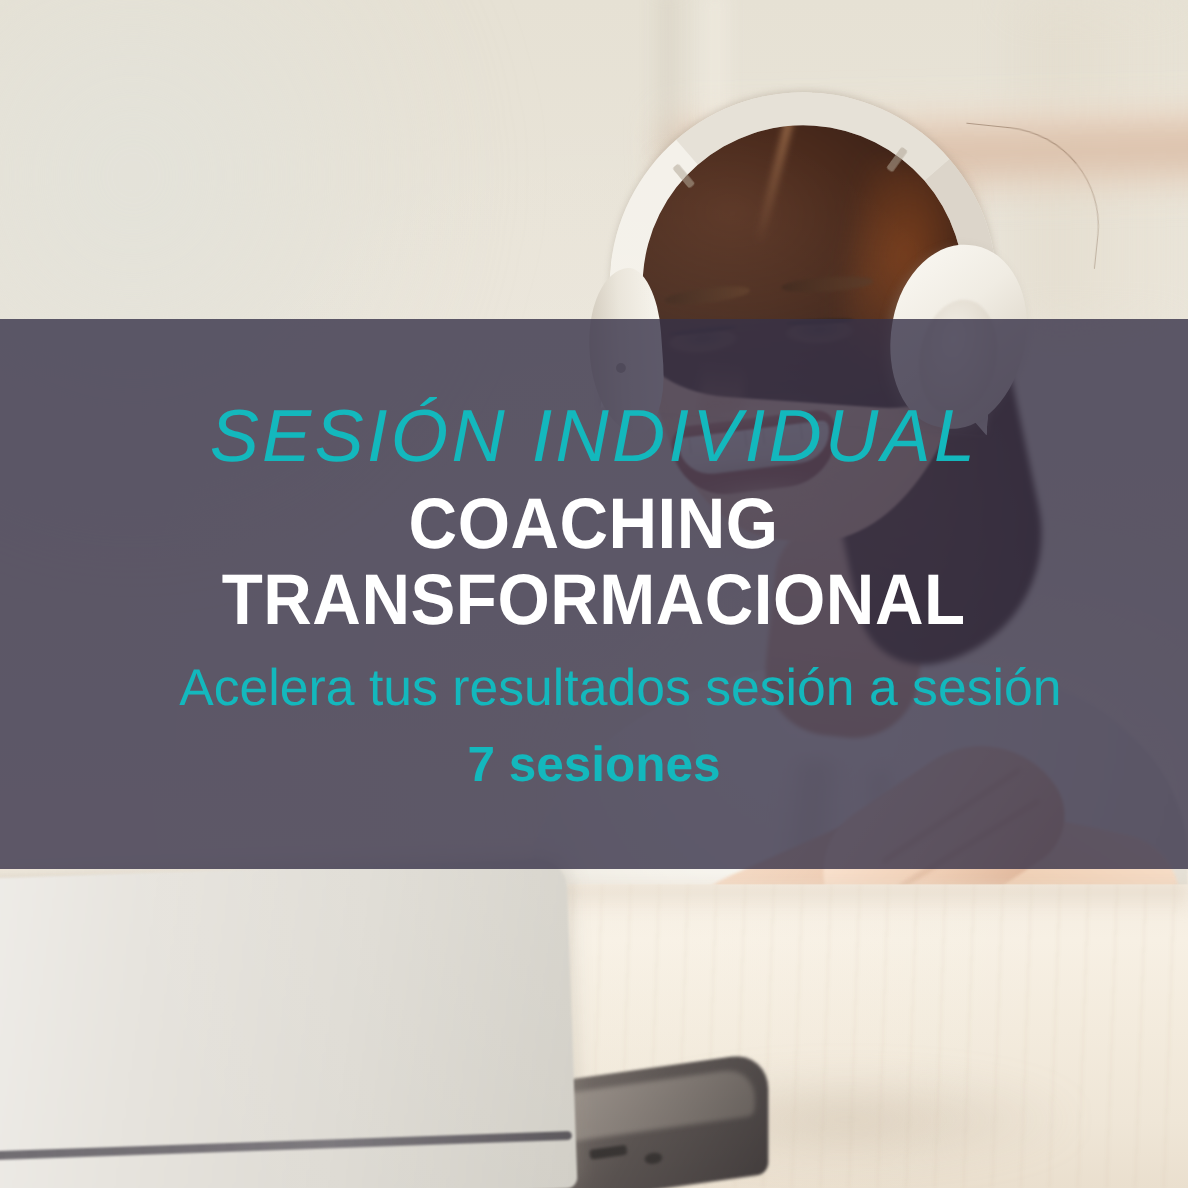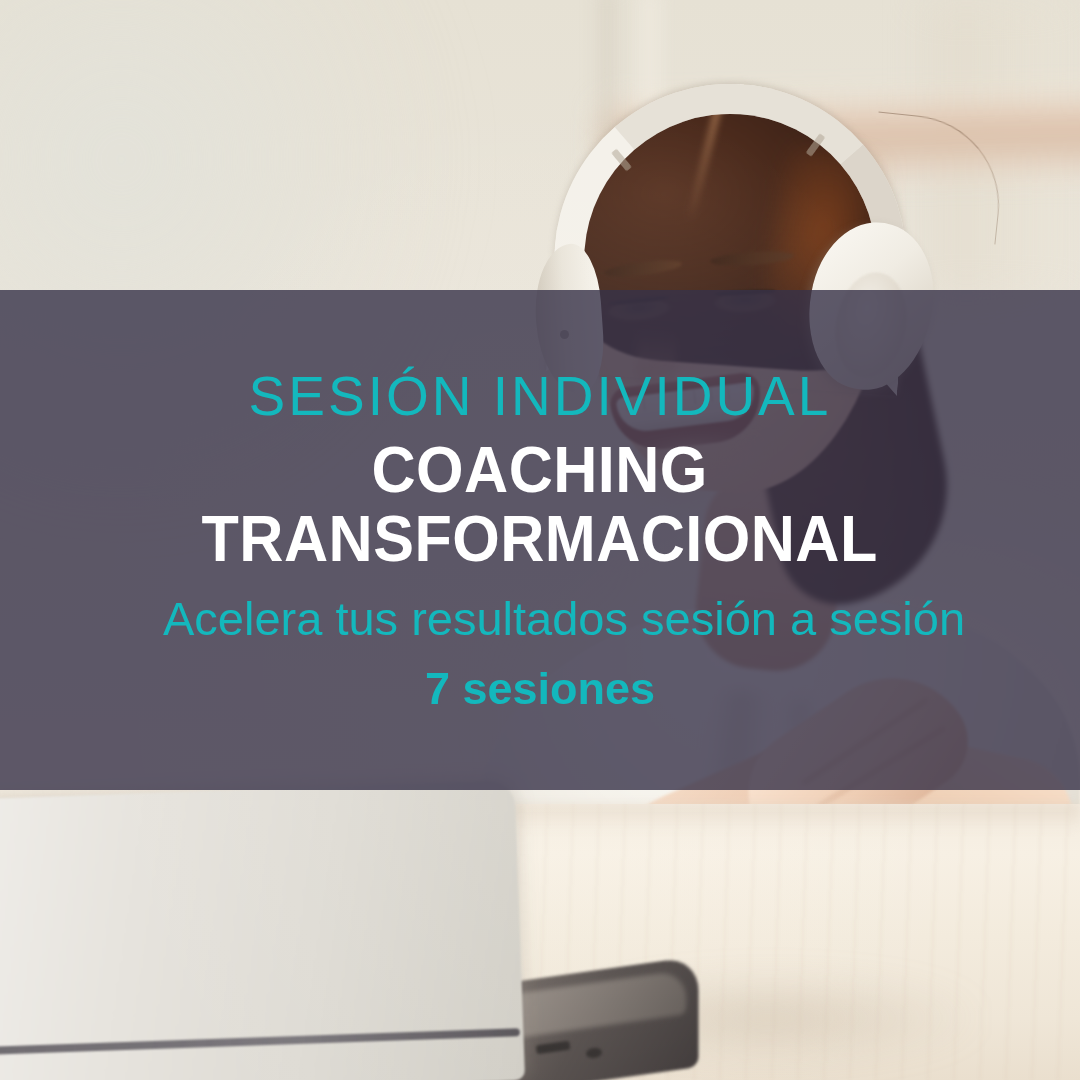--- a/index.html
+++ b/index.html
@@ -357,26 +357,27 @@
   .band{
     position:absolute;
     left:0; top:290px; width:1080px; height:500px;
     background:rgba(55,50,72,.80);
     display:flex; flex-direction:column;
     align-items:center; justify-content:center;
     text-align:center;
   }
 
   .eyebrow{
-    font-size:55px;
+    font-size:67px;
     font-weight:400;
     letter-spacing:3px;
     line-height:1;
     margin-bottom:12px;
     white-space:nowrap;
+    font-style:italic;
   }
   .headline{
     font-weight:700;
     font-size:65px;
     line-height:1.06;
     letter-spacing:.5px;
     transform:scaleX(.94);
     white-space:nowrap;
   }
   .headline .l2{ display:block; }

